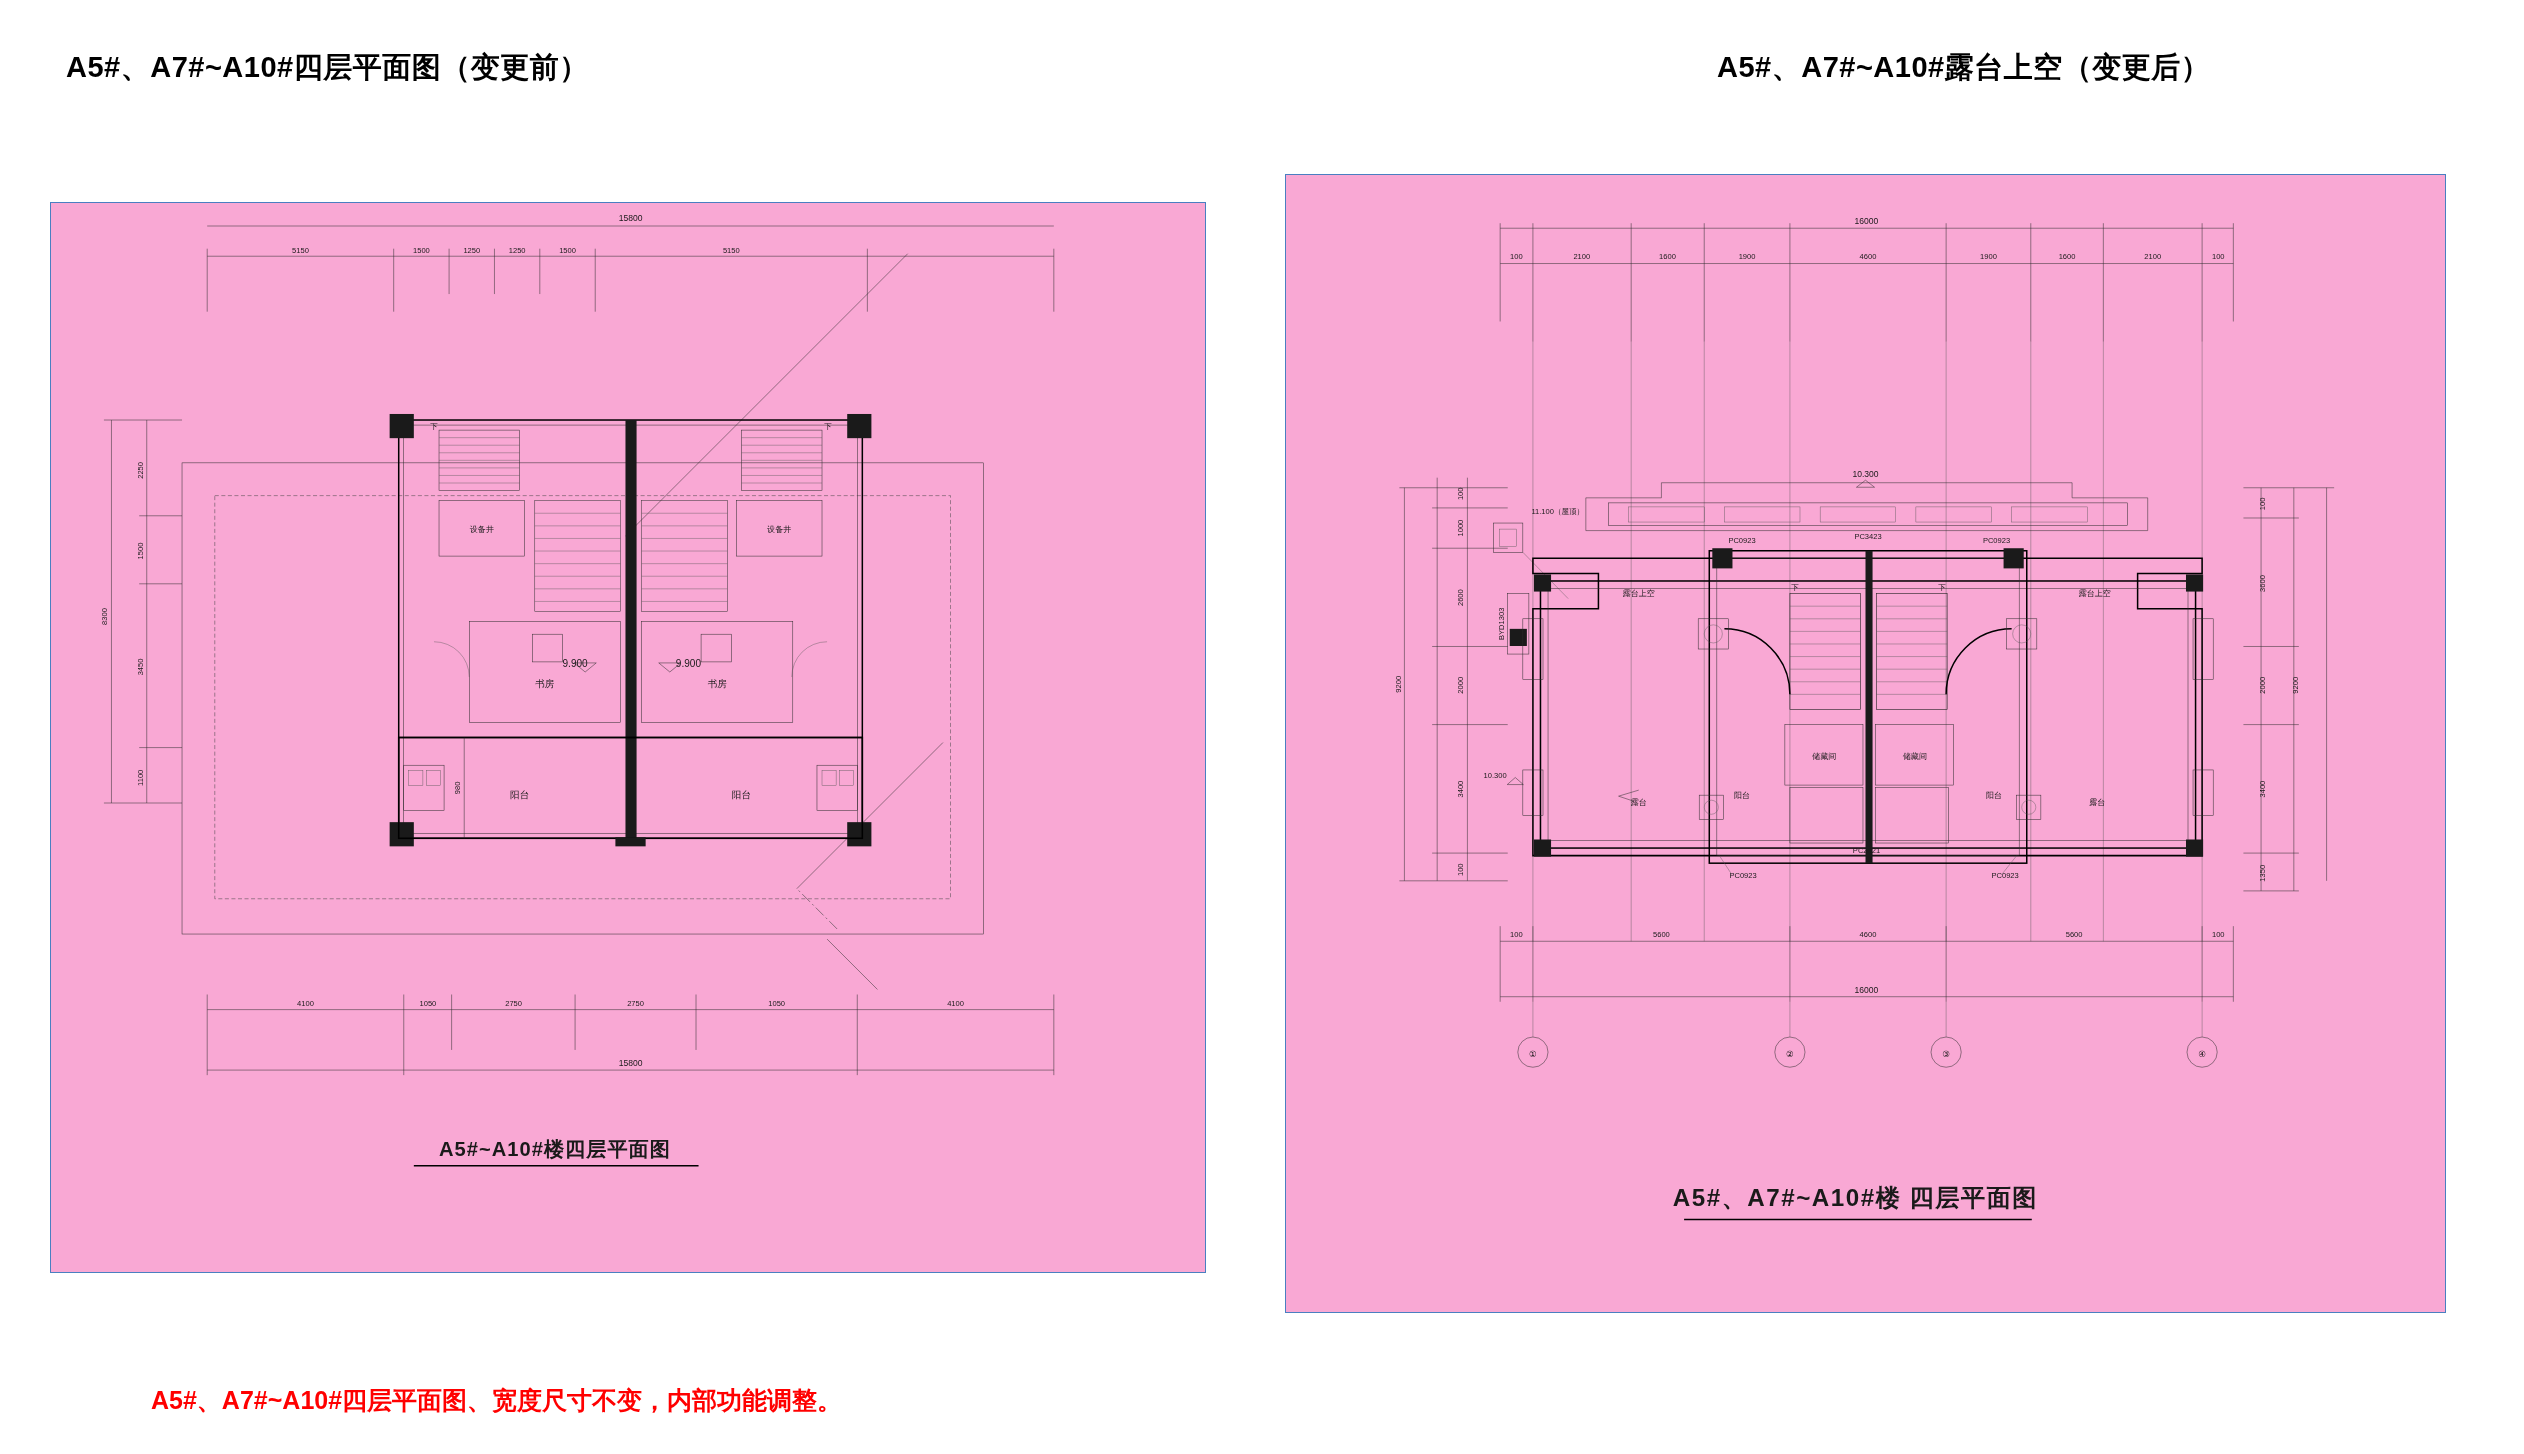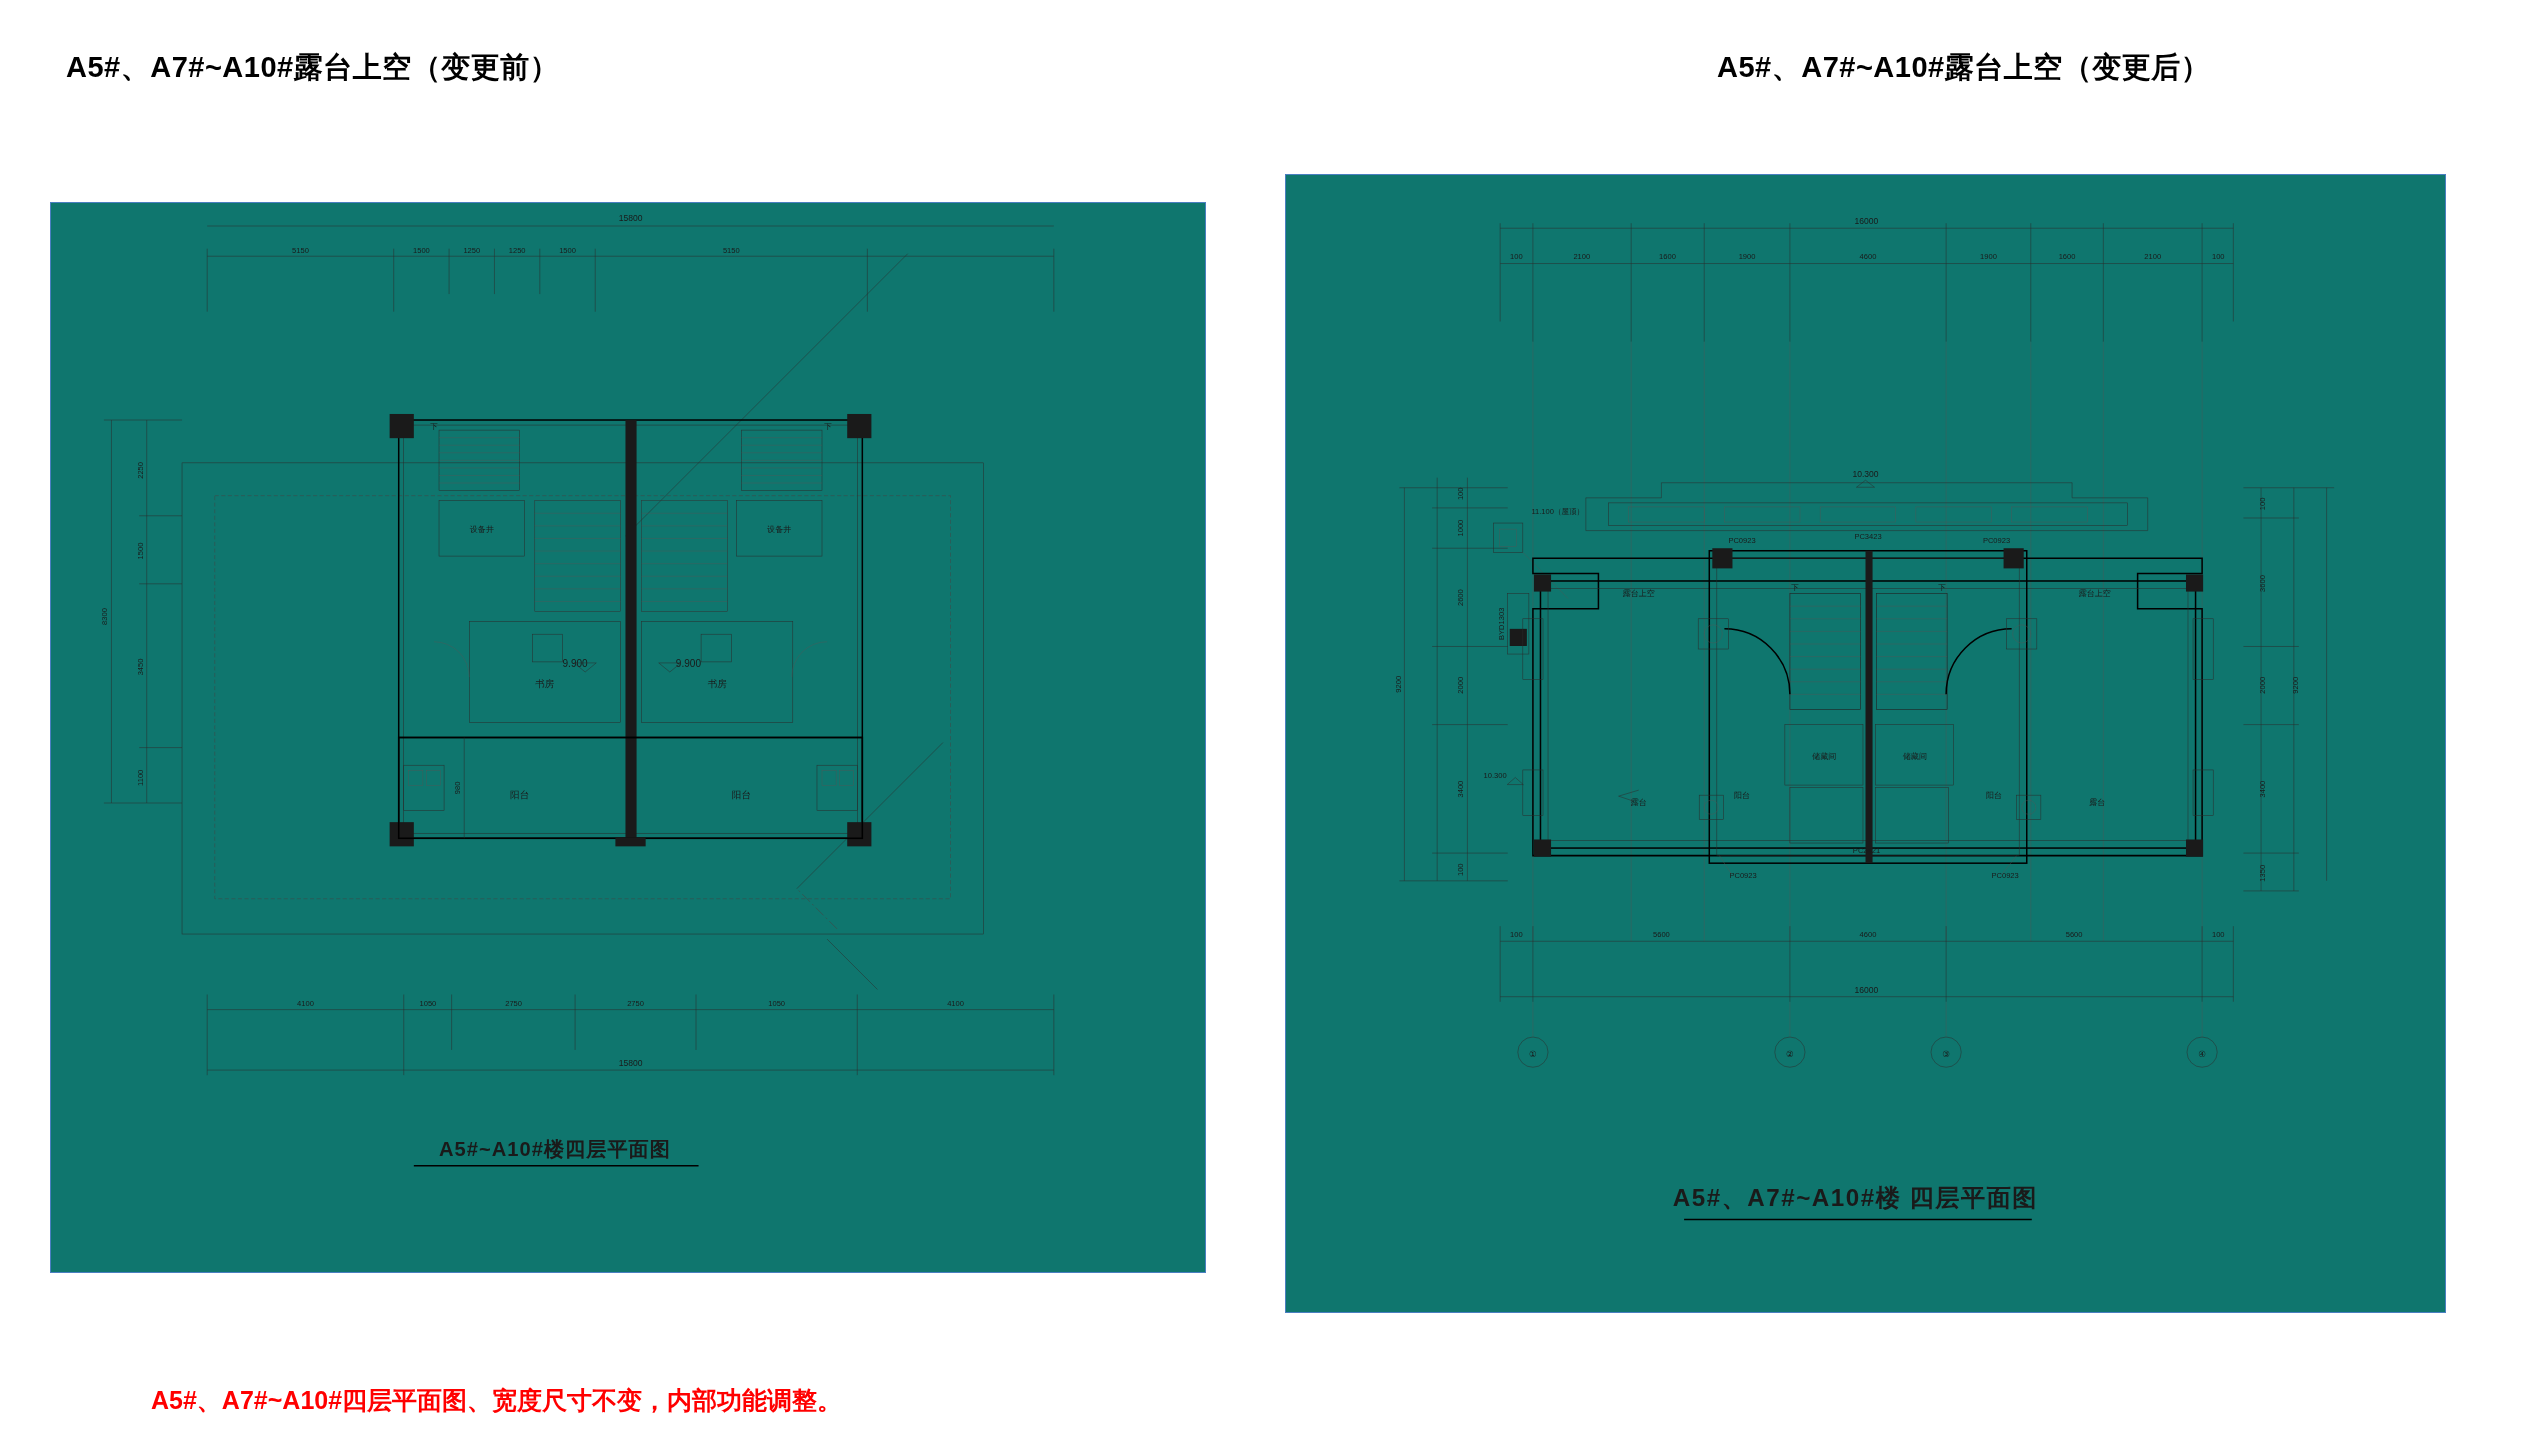--- a/index.html
+++ b/index.html
@@ -40,21 +40,21 @@
     top: 1384px;
     font-size: 25px;
     font-weight: 700;
     color: #ff0000;
     white-space: nowrap;
   }
   
   .panel {
     position: absolute;
     border: 1.5px solid #4a7fc1;
-    background: #0f766e;
+    background: #f9a8d4;
     box-sizing: border-box;
   }
   #panel-before {
     left: 50px;
     top: 202px;
     width: 1156px;
     height: 1071px;
   }
   #panel-after {
     left: 1285px;
@@ -94,21 +94,21 @@
   .thin { stroke: #2b2b2b; stroke-width: 1; fill: none; }
   .thinner { stroke: #555; stroke-width: 0.8; fill: none; }
   .wall { stroke: #000; stroke-width: 3; fill: none; }
   .wallfill { fill: #1a1a1a; stroke: none; }
   .dash { stroke: #444; stroke-width: 1; fill: none; stroke-dasharray: 8 5; }
   .dashdot { stroke: #444; stroke-width: 1.2; fill: none; stroke-dasharray: 22 6 4 6; }
 </style>
 </head>
 <body>
 
-<div class="title-left">A5#、A7#~A10#露台上空（变更前）</div>
+<div class="title-left">A5#、A7#~A10#四层平面图（变更前）</div>
 <div class="title-right">A5#、A7#~A10#露台上空（变更后）</div>
 
 <div class="panel" id="panel-before">
   <div class="drawing">
     <svg viewBox="0 0 2290 2120" preserveAspectRatio="xMidYMid meet">
 
       <g>
         <line class="thin" x1="310" y1="105" x2="1990" y2="105"></line>
         <line class="thin" x1="310" y1="90" x2="310" y2="215"></line>
         <line class="thin" x1="680" y1="90" x2="680" y2="215"></line>

